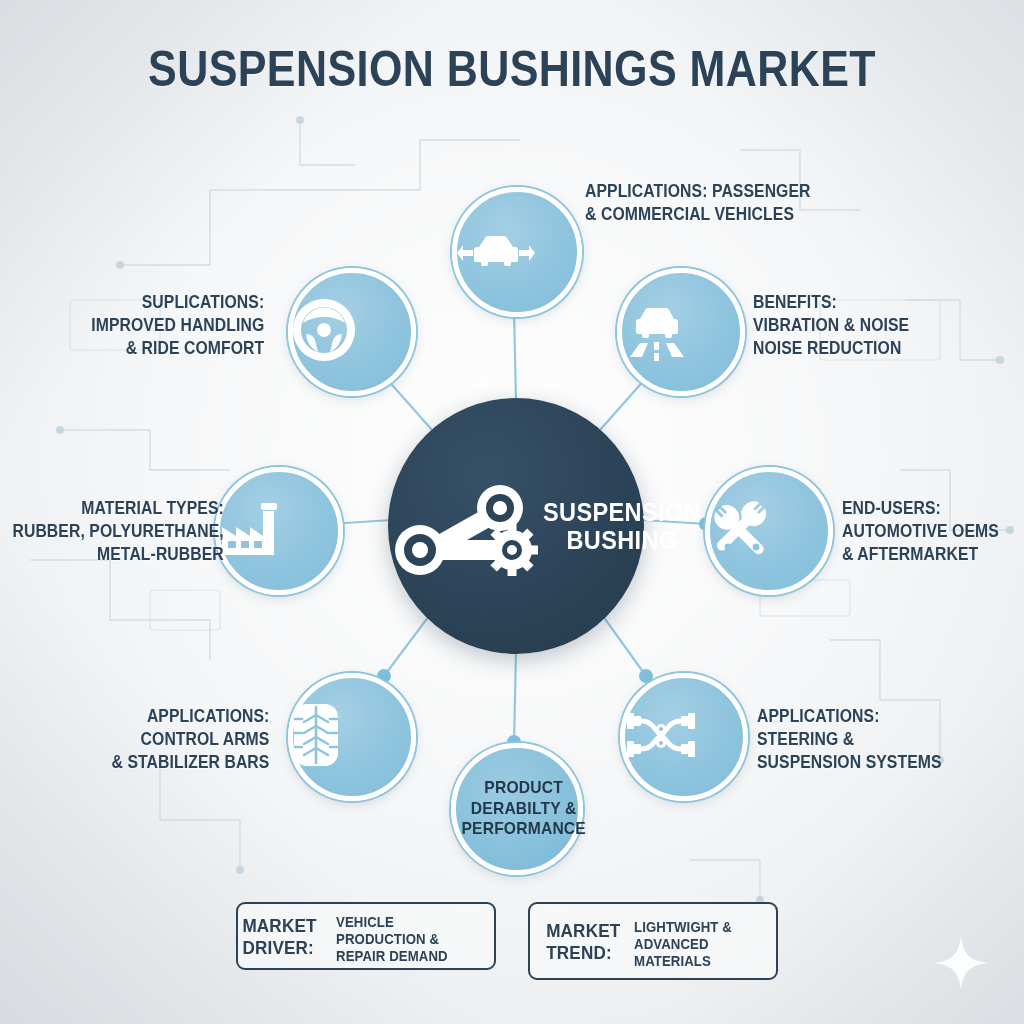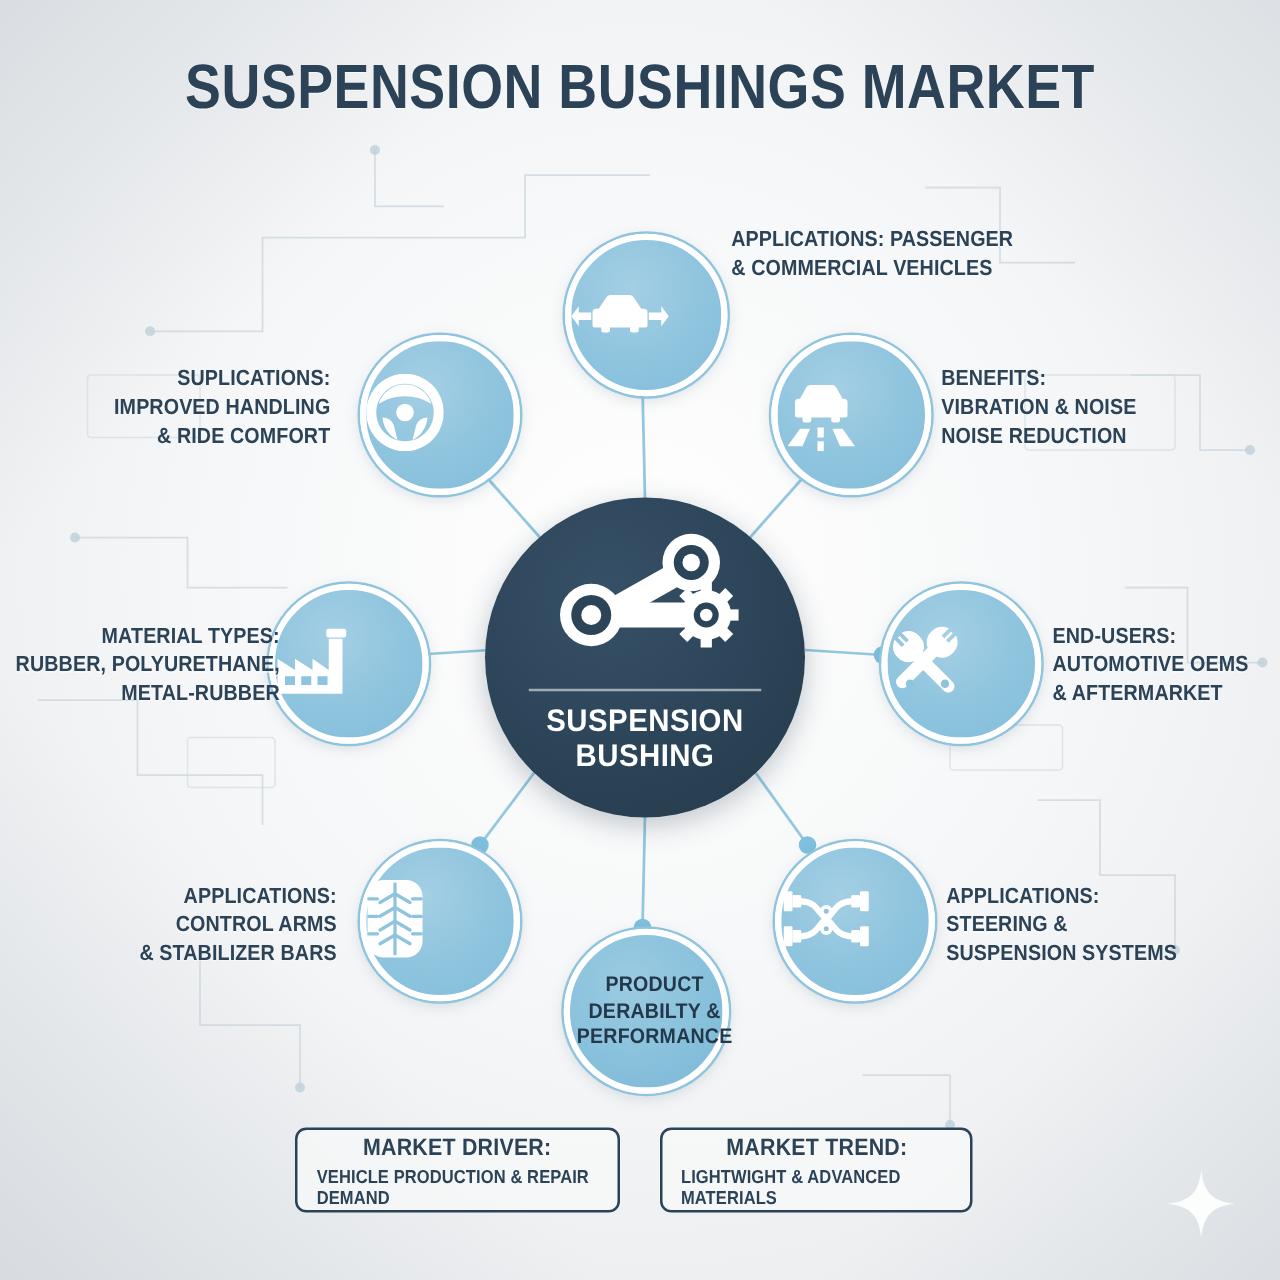--- a/index.html
+++ b/index.html
@@ -52,21 +52,21 @@
   .hub {
     position: absolute;
     left: 388px;
     top: 398px;
     width: 256px;
     height: 256px;
     border-radius: 50%;
     background: radial-gradient(circle at 38% 30%, #365067 0%, #2c4458 55%, #253a4c 100%);
     box-shadow: 0 6px 22px rgba(40,60,80,.28);
     display: flex;
-    flex-direction: column;
+    flex-direction: row;
     align-items: center;
     justify-content: flex-start;
   }
   .hub-icon { margin-top: 28px; }
   .hub-rule {
     width: 186px;
     height: 2px;
     background: rgba(255,255,255,.55);
     margin: 12px 0 10px 0;
   }
@@ -120,21 +120,21 @@
   .label.left  { text-align: right; transform-origin: right center; }
 
   
   .box {
     position: absolute;
     box-sizing: border-box;
     border: 2px solid #2b4257;
     border-radius: 9px;
     background: rgba(248,249,250,.72);
     display: flex;
-    flex-direction: column;
+    flex-direction: row;
     align-items: center;
     justify-content: center;
     padding-top: 2px;
   }
   .box-title {
     color: #2b4257;
     font-size: 19px;
     font-weight: 700;
     letter-spacing: .2px;
     transform: scaleX(.9);
@@ -421,21 +421,21 @@
       <div>DERABILTY &amp;</div>
       <div>PERFORMANCE</div>
     </div>
   </div>
 
   <div class="box" style="left:236px; top:902px; width:260px; height:68px;">
     <div class="box-title">MARKET DRIVER:</div>
     <div class="box-sub">VEHICLE PRODUCTION &amp; REPAIR DEMAND</div>
   </div>
 
-  <div class="box" style="left:528px; top:902px; width:250px; height:68px;">
+  <div class="box" style="left:528px; top:902px; width:250px; height:78px;padding-left:12px;">
     <div class="box-title">MARKET TREND:</div>
     <div class="box-sub">LIGHTWIGHT &amp; ADVANCED MATERIALS</div>
   </div>
 
   <svg class="sparkle" viewBox="0 0 54 54">
     <path d="M27 0 C29 18 36 25 54 27 C36 29 29 36 27 54 C25 36 18 29 0 27 C18 25 25 18 27 0 z" fill="#ffffff" opacity="0.9"></path>
   </svg>
 
 </div>
 

